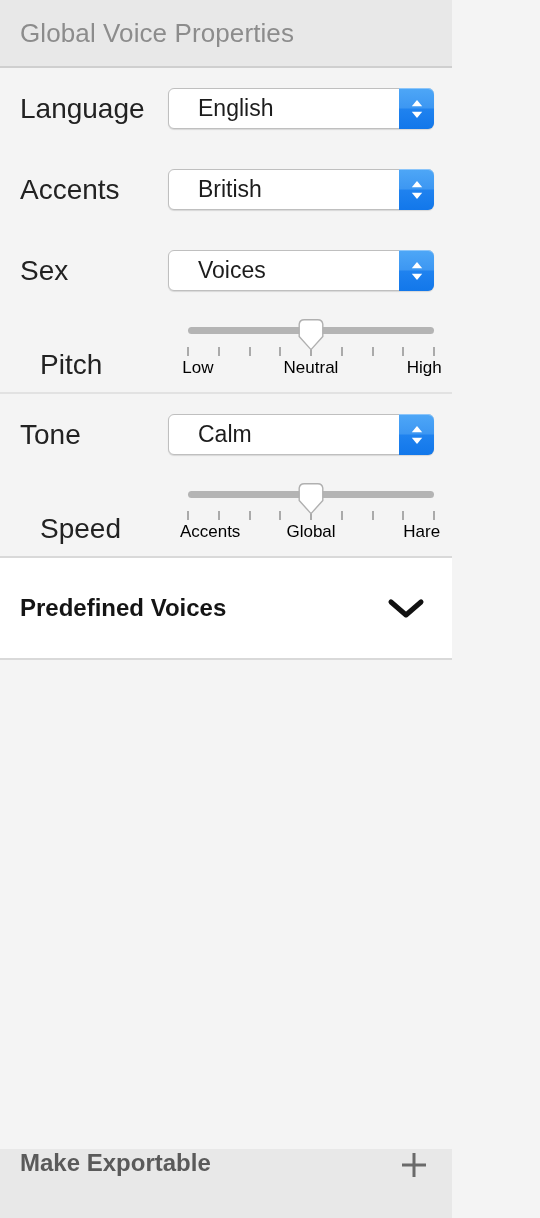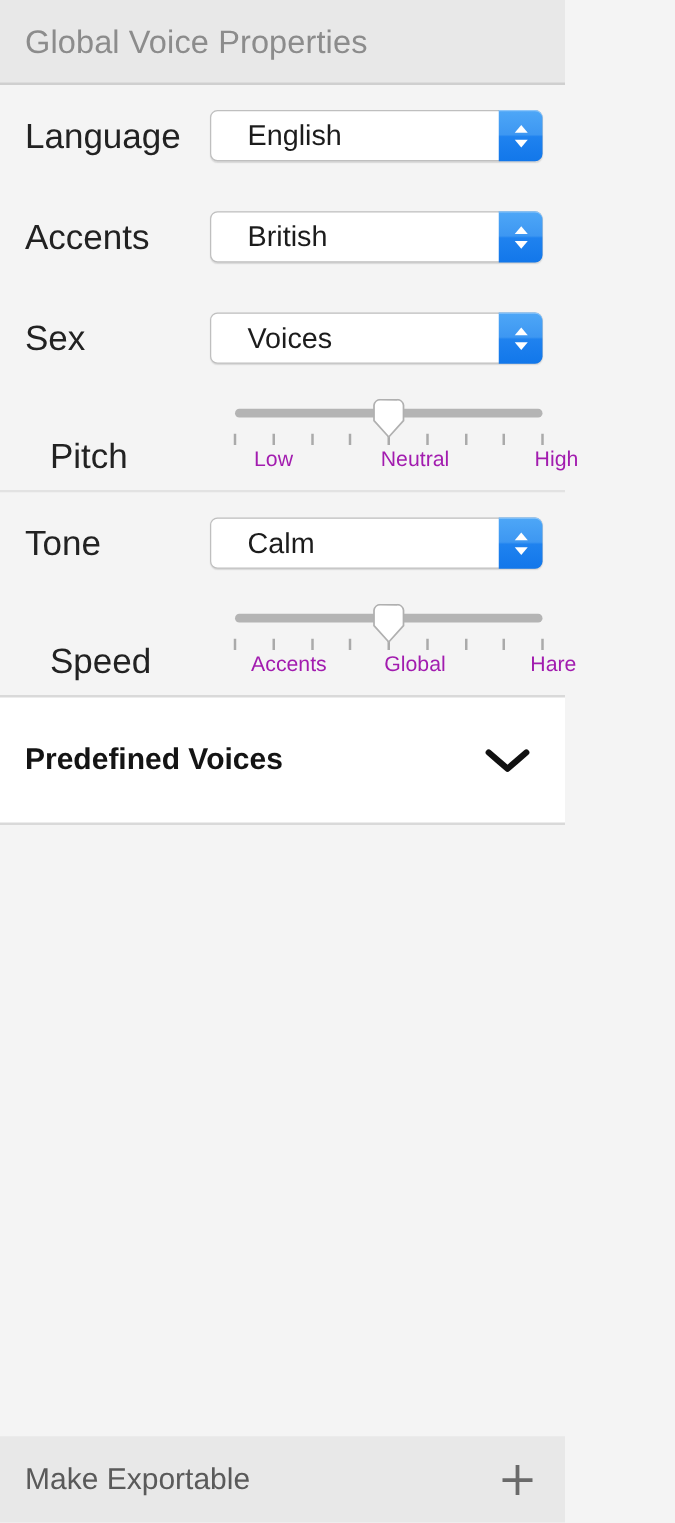--- a/index.html
+++ b/index.html
@@ -148,24 +148,23 @@
     position: absolute;
     left: 0;
     right: 0;
     top: 47px;
     height: 24px;
   }
   .slider-label {
     position: absolute;
     top: 0;
     font-size: 17px;
-    color: #a21caf;
+    color: #000000;
     white-space: nowrap;
     transform: translateX(-50%);
-    margin-left: 21px;
   }
 
   
   .disclosure {
     background: #ffffff;
     border-top: 2px solid #d9d9d9;
     border-bottom: 2px solid #d9d9d9;
     height: 104px;
     display: flex;
     align-items: center;
@@ -185,25 +184,26 @@
   .filler {
     flex: 1 1 auto;
     background: #f4f4f4;
   }
 
   
   .bottombar {
     height: 69px;
     background: #e8e8e8;
     display: flex;
-    align-items: center;
+    align-items: flex-start;
     justify-content: space-between;
     padding: 0 22px 0 20px;
     box-sizing: border-box;
     flex: 0 0 auto;
+    font-weight: bold;
   }
   .bottombar-text {
     font-size: 24px;
     color: #5a5a5a;
   }
   .plus-icon svg { display: block; }
 </style>
 </head>
 <body>
 

